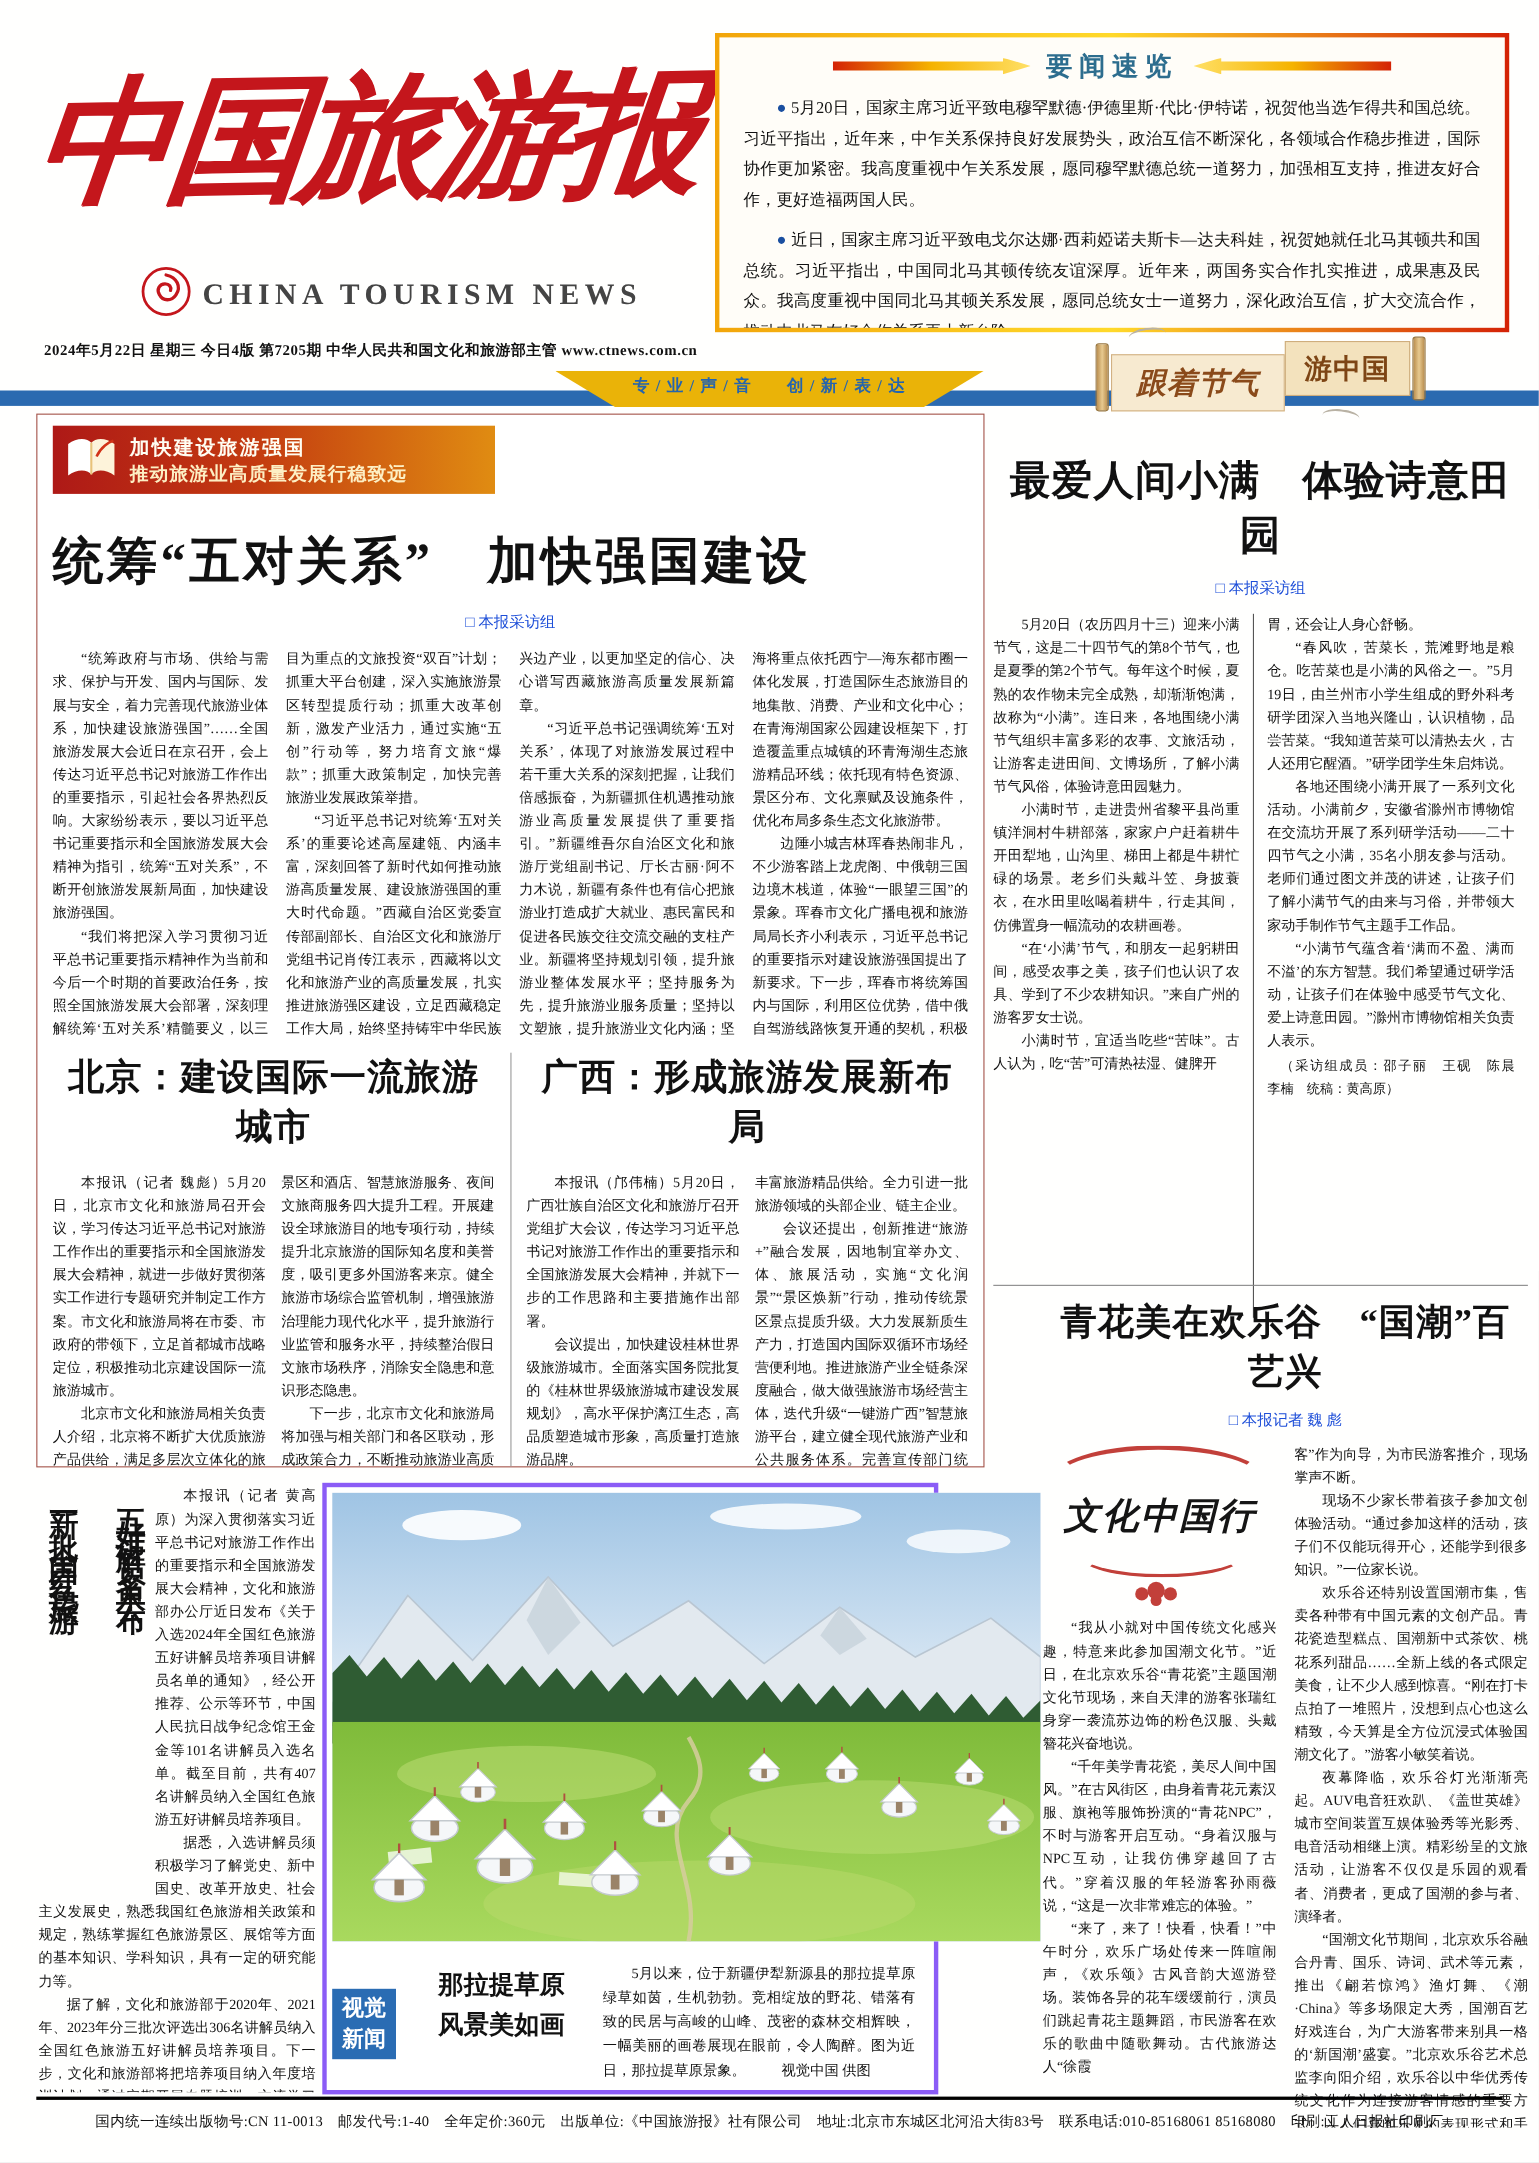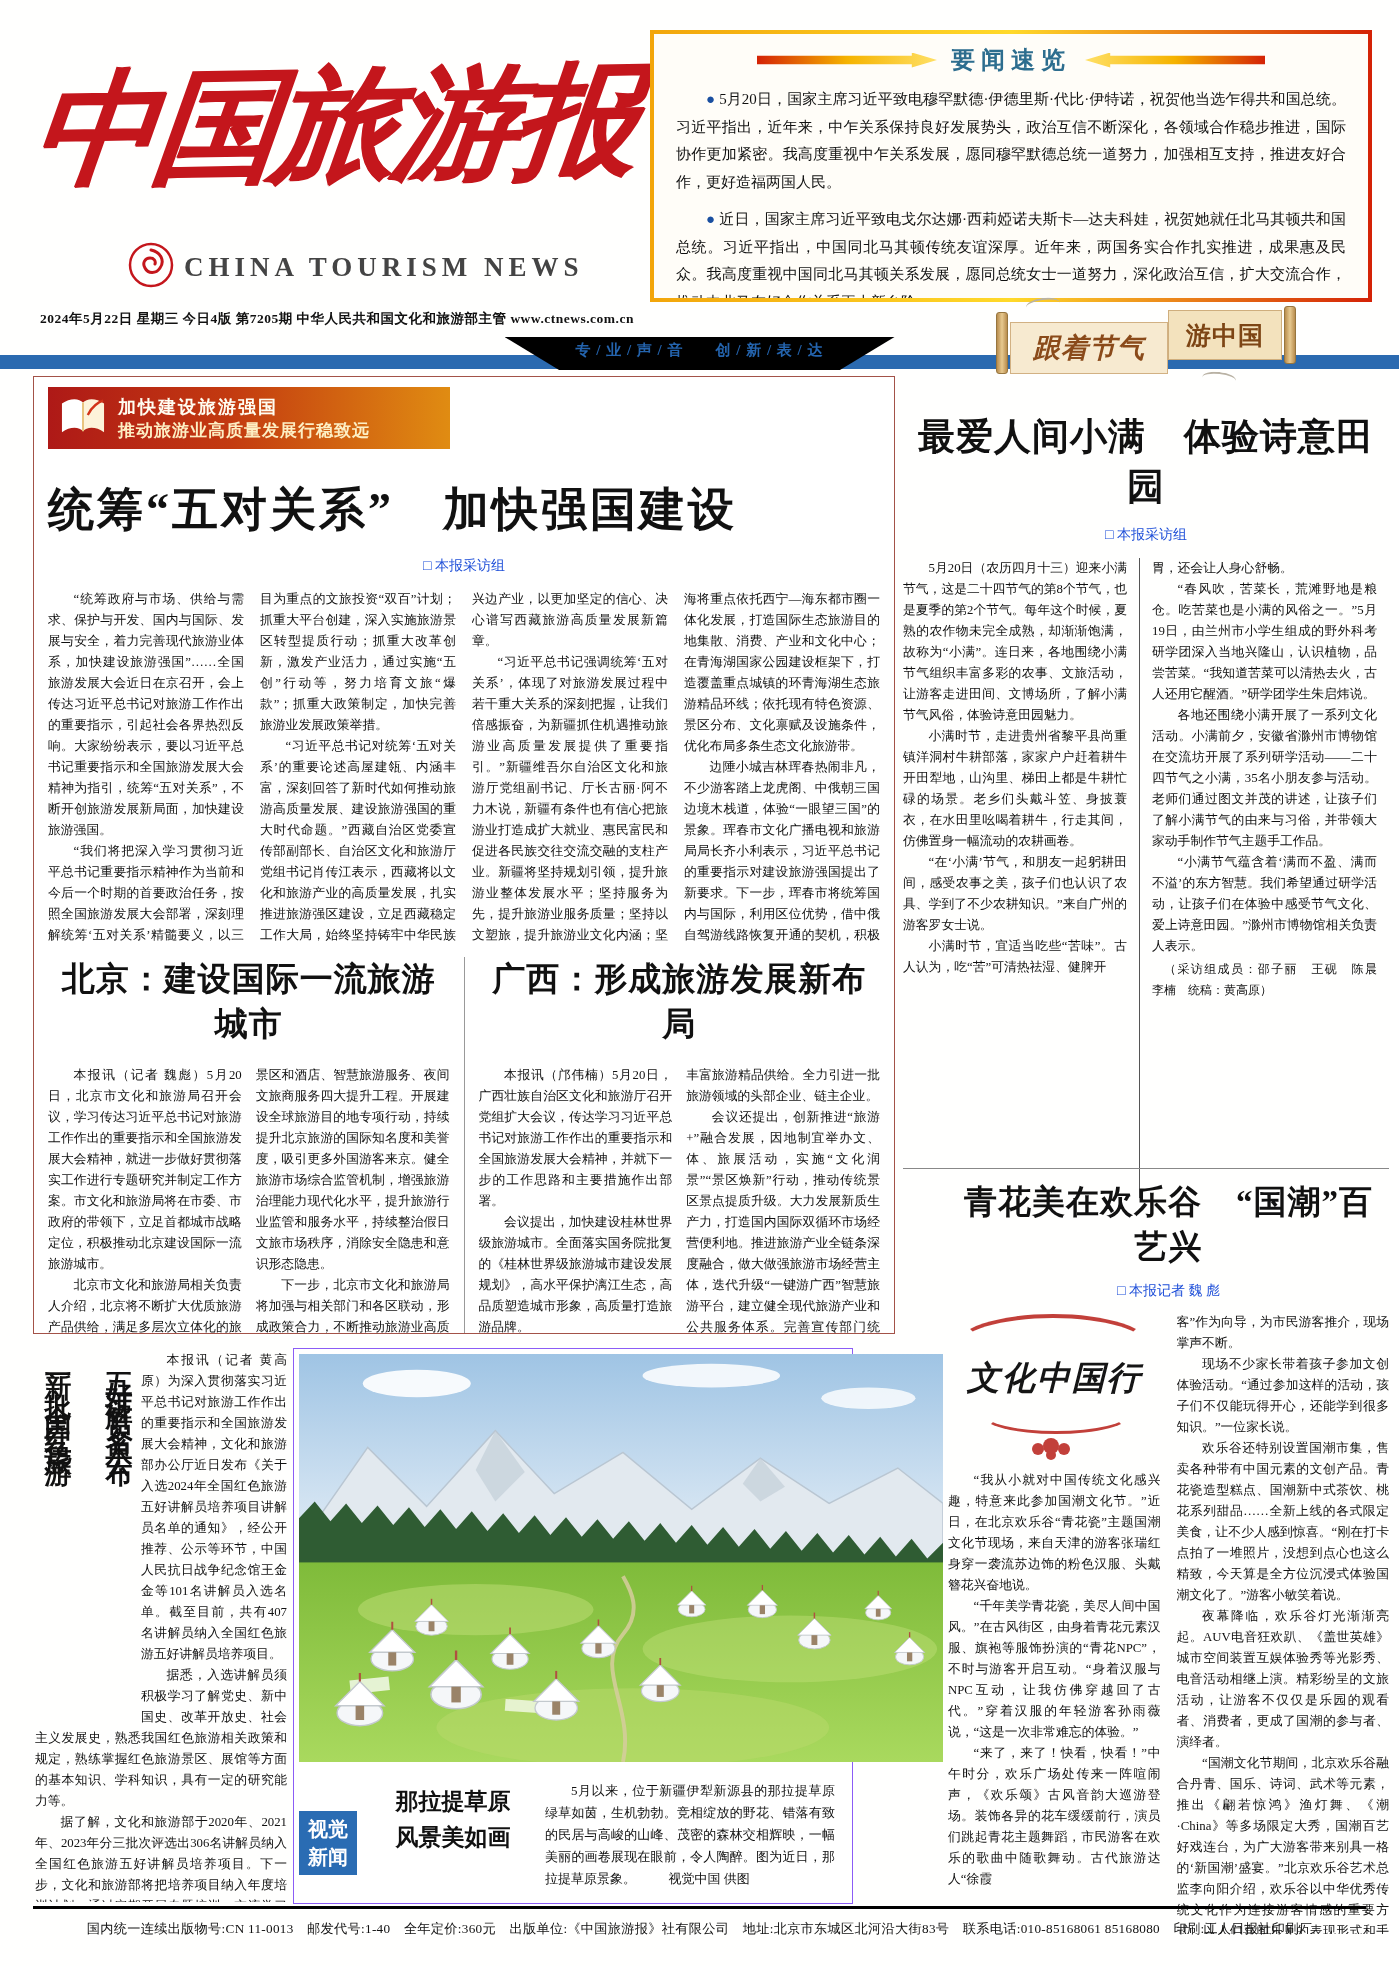--- a/index.html
+++ b/index.html
@@ -27,21 +27,21 @@
            clip-path:polygon(100% 22%,14% 22%,14% 0,0 50%,14% 100%,14% 78%,100% 78%);}
   .brief-title{font-size:24px;font-weight:bold;color:#2d6d8e;letter-spacing:6px;}
   .brief-body p{margin:10px 0 0;font-size:15px;line-height:27.5px;text-align:justify;text-indent:2em;}
   .brief-body .dot{color:#1a4fa0;margin-right:4px;}
 
   
   .dateline{position:absolute;left:40px;top:310px;font-size:13.5px;font-weight:bold;letter-spacing:.5px;}
   .slogan{position:absolute;left:0;top:337px;width:1399px;height:35px;}
   .sl-bar{position:absolute;left:0;right:0;bottom:3px;height:14px;background:#2b6ab0;}
   .sl-notch{position:absolute;left:50%;transform:translateX(-50%);top:0;width:390px;height:33px;
-            background:#000000;clip-path:polygon(0 0,100% 0,86% 100%,14% 100%);
+            background:#eab308;clip-path:polygon(0 0,100% 0,86% 100%,14% 100%);
             display:flex;justify-content:center;padding-top:4px;}
   .sl-text{color:#2464ae;font-weight:bold;font-size:15px;letter-spacing:1px;}
 
   
   .col p{margin:0;font-size:12.8px;line-height:21px;text-align:justify;text-indent:2em;}
   .col p.cont{text-indent:0;}
   .col p.credit{font-size:12px;text-indent:1em;margin-top:2px;}
   .byline{text-align:center;font-size:14px;color:#1d4ed8;}
 
   
@@ -100,21 +100,21 @@
   .cch-cloud{position:absolute;left:92px;bottom:6px;width:16px;height:16px;border-radius:50%;background:#c2403a;
              box-shadow:13px 3px 0 -2px #c2403a,-13px 3px 0 -2px #c2403a,0 9px 0 -3px #c2403a;}
 
   
   .red-art{position:absolute;left:35px;top:1350px;width:252px;height:552px;overflow:hidden;}
   .vheads{float:left;width:106px;height:360px;display:flex;gap:16px;padding-right:12px;}
   .vh{writing-mode:vertical-rl;text-orientation:upright;font-size:27px;font-weight:bold;letter-spacing:11px;line-height:45px;}
   .red-art p{margin:0;font-size:12.8px;line-height:21px;text-align:justify;text-indent:2em;}
 
   
-  .photo{position:absolute;left:293px;top:1348px;width:560px;height:556px;border:1px solid #8b5cf6;background:#fff;padding:5px;}
+  .photo{position:absolute;left:293px;top:1348px;width:560px;height:556px;border:4px solid #8b5cf6;background:#fff;padding:5px;}
   .photo-img{position:relative;width:644px;height:408px;overflow:hidden;background:#cfe0ef;}
   .photo-cap{position:relative;display:flex;padding:6px 10px 0 78px;}
   .cap-title{width:152px;font-size:23px;font-weight:bold;text-align:center;line-height:36px;padding-top:16px;}
   .cap-text{flex:1;font-size:13px;line-height:22px;text-align:justify;text-indent:2em;padding:12px 2px 0 16px;}
   .cap-credit{margin-left:2.5em;white-space:nowrap;}
   .vis-label{position:absolute;left:5px;bottom:28px;width:58px;height:64px;background:#2a6cb3;color:#fff;
              font-size:20px;font-weight:bold;text-align:center;line-height:28px;padding-top:4px;font-family:"Liberation Sans",sans-serif;}
 
   
   .footer{position:absolute;left:33px;top:1906px;width:1333px;border-top:3px solid #000;

